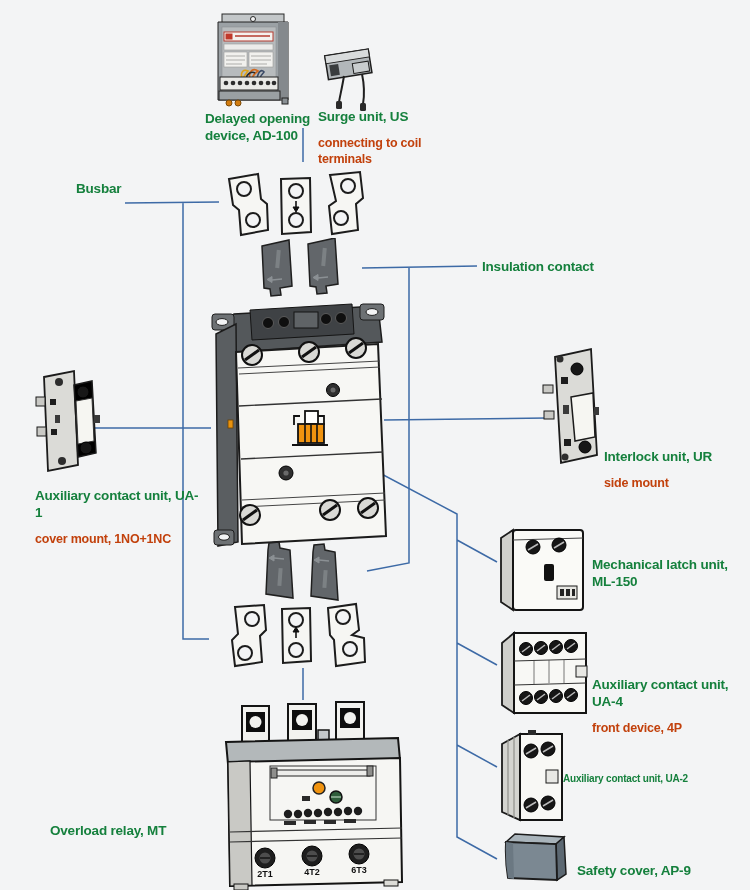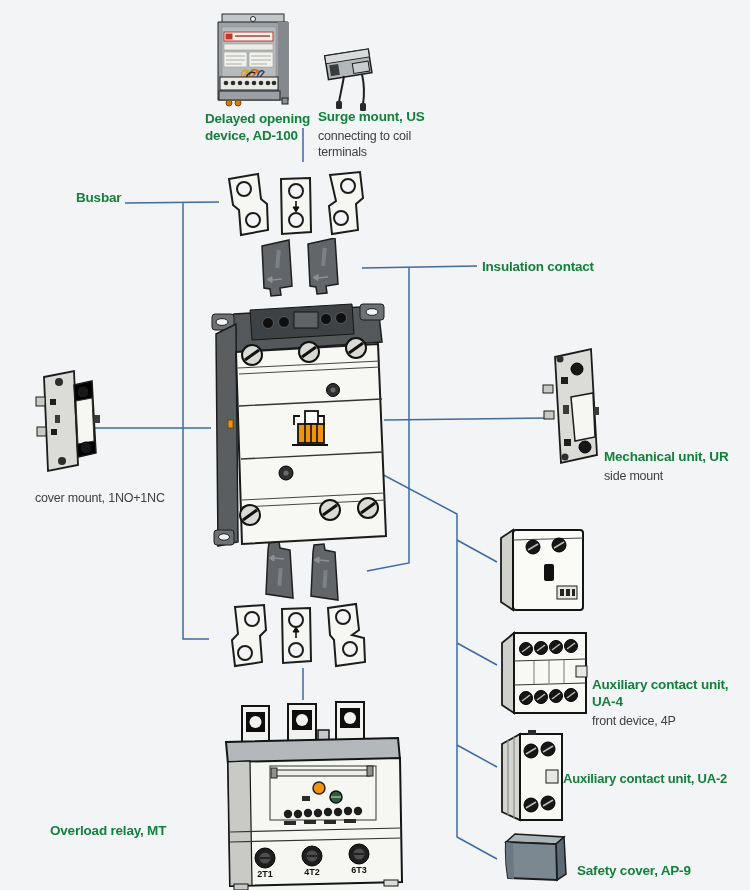--- a/index.html
+++ b/index.html
@@ -5,21 +5,21 @@
   html,body{margin:0;padding:0;}
   #canvas{
     position:relative;width:750px;height:890px;
     background:#f3f4f5;overflow:hidden;
     font-family:"Liberation Sans",sans-serif;
     color:#1d1d1d;
   }
   .abs{position:absolute;}
   .lbl{position:absolute;line-height:17px;}
   .lbl .t{font-weight:700;font-size:13.5px;letter-spacing:-0.2px;color:#15803d;}
-  .lbl .s{font-weight:400;font-size:12.5px;letter-spacing:-0.2px;color:#404040;line-height:15.5px;margin-top:4px;}
+  .lbl .s{font-weight:700;font-size:12.5px;letter-spacing:-0.2px;color:#c2410c;line-height:15.5px;margin-top:11px;}
   .nowrap{white-space:nowrap;}
   .big{font-size:14px;}
   svg{display:block;}
 </style>
 </head>
 <body>
 
 <div id="canvas">
 
   <svg class="abs" style="left:0;top:0" width="750" height="890" viewBox="0 0 750 890">
@@ -420,54 +420,58 @@
     </g>
     <g font-family="Liberation Sans, sans-serif" font-size="9" font-weight="700" fill="#111" text-anchor="middle">
       <text x="47" y="181">2T1</text>
       <text x="94" y="179">4T2</text>
       <text x="141" y="177">6T3</text>
     </g>
     <rect x="16" y="188" width="14" height="6" fill="#c9c9c5" stroke="#141414"></rect>
     <rect x="166" y="184" width="14" height="6" fill="#dcdcd8" stroke="#141414"></rect>
   </svg>
 
-  <div class="lbl" style="left:76px;top:189px">
+  <div class="lbl" style="left:76px;top:180px">
     <div class="t big">Busbar</div>
   </div>
 
   <div class="lbl" style="left:205px;top:110px;width:122px">
     <div class="t big">Delayed opening device, AD-100</div>
   </div>
 
   <div class="lbl" style="left:318px;top:108px;width:118px">
-    <div class="t big nowrap">Surge mount, US</div>
+    <div class="t big nowrap">Surge unit, US</div>
     <div class="s">connecting to coil terminals</div>
   </div>
 
   <div class="lbl" style="left:482px;top:258px">
     <div class="t big nowrap">Insulation contact</div>
   </div>
 
   <div class="lbl" style="left:35px;top:487px;width:168px">
+    <div class="t">Auxiliary contact unit, UA-1</div>
     <div class="s nowrap">cover mount, 1NO+1NC</div>
   </div>
 
   <div class="lbl" style="left:604px;top:448px">
-    <div class="t nowrap">Mechanical unit, UR</div>
+    <div class="t nowrap">Interlock unit, UR</div>
     <div class="s nowrap">side mount</div>
   </div>
 
+  <div class="lbl" style="left:592px;top:556px;width:150px">
+    <div class="t">Mechanical latch unit, ML-150</div>
+  </div>
 
   <div class="lbl" style="left:592px;top:676px;width:152px">
     <div class="t">Auxiliary contact unit, UA-4</div>
     <div class="s nowrap">front device, 4P</div>
   </div>
 
   <div class="lbl" style="left:563px;top:770px;width:186px">
-    <div class="t nowrap" style="font-size:13px">Auxiliary contact unit, UA-2</div>
+    <div class="t nowrap" style="font-size:10px">Auxiliary contact unit, UA-2</div>
   </div>
 
   <div class="lbl" style="left:577px;top:862px">
     <div class="t big nowrap">Safety cover, AP-9</div>
   </div>
 
   <div class="lbl" style="left:50px;top:822px;width:155px;text-align:left">
     <div class="t big">Overload relay, MT</div>
   </div>
 

